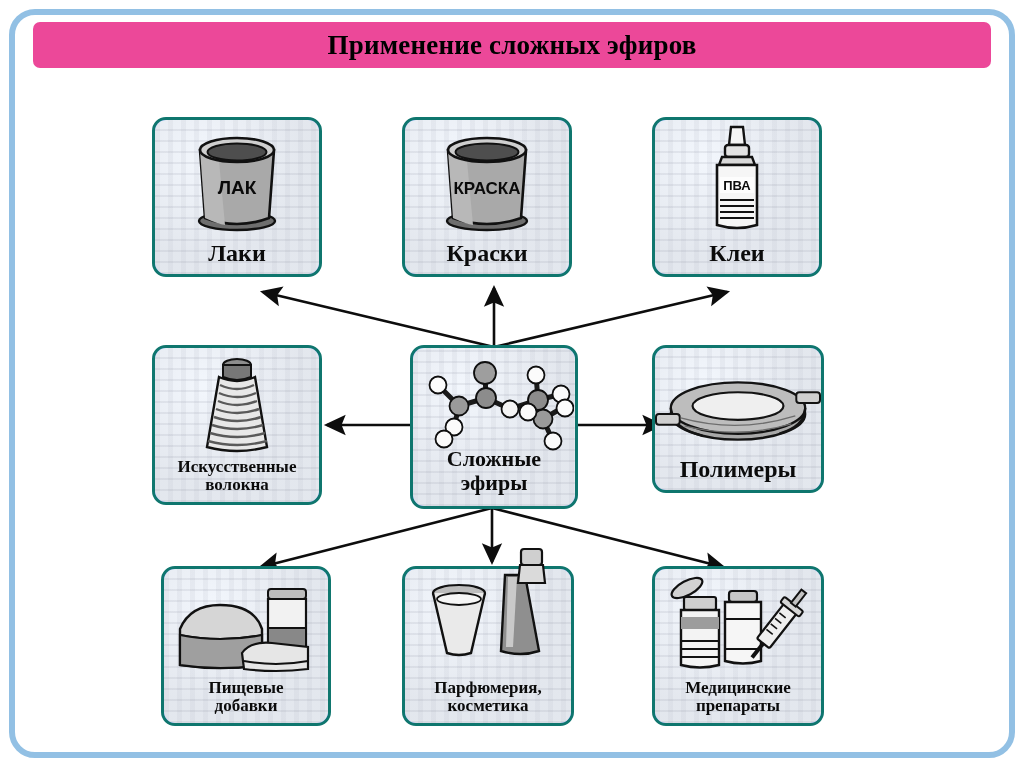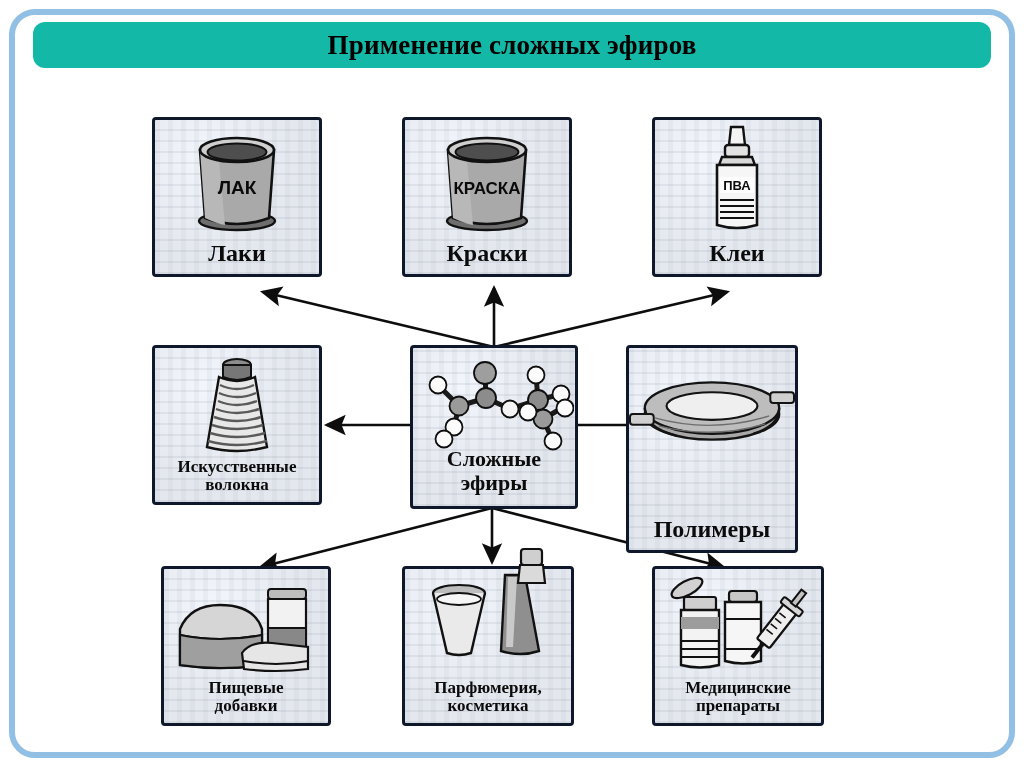--- a/index.html
+++ b/index.html
@@ -24,22 +24,22 @@
     border:6px solid #92c0e4;
     border-radius:26px;
     background:transparent;
     pointer-events:none;
   }
   
   #title-banner{
     position:absolute;
     left:33px;top:22px;
     width:958px;height:46px;
-    background:#14b8a6;
-    border-radius:12px;
+    background:#ec4899;
+    border-radius:7px;
     display:flex;align-items:center;justify-content:center;
   }
   #title-text{
     font-family:"Liberation Serif", serif;
     font-weight:bold;
     font-size:27px;
     color:#000000;
     letter-spacing:0.2px;
     white-space:nowrap;
   }
@@ -47,22 +47,22 @@
   
   #arrow-layer{
     position:absolute;left:0;top:0;width:1024px;height:767px;
     pointer-events:none;
   }
 
   
   .card{
     position:absolute;
     box-sizing:border-box;
-    border:3px solid #0f172a;
-    border-radius:4px;
+    border:3px solid #0f766e;
+    border-radius:14px;
     background:#3b82f6;
     overflow:hidden;
   }
   .paper-texture{
     position:absolute;left:0;top:0;right:0;bottom:0;
     background-color:#eeeeee;
     background-image:
       repeating-linear-gradient(0deg, rgba(150,150,160,0.16) 0px, rgba(150,150,160,0.16) 2px, rgba(255,255,255,0) 2px, rgba(255,255,255,0) 11px),
       repeating-linear-gradient(90deg, rgba(160,160,170,0.10) 0px, rgba(160,160,170,0.10) 5px, rgba(255,255,255,0) 5px, rgba(255,255,255,0) 13px),
       radial-gradient(circle at 30% 25%, rgba(255,255,255,0.85), rgba(235,235,238,0.2) 60%);
@@ -229,21 +229,21 @@
           <circle cx="114" cy="61" r="8.5" fill="#fbfbfb"></circle>
           <circle cx="151" cy="57" r="8.5" fill="#fbfbfb"></circle>
           <circle cx="139" cy="90" r="8.5" fill="#fbfbfb"></circle>
         </g>
       </svg>
     </div>
     <div class="card-label lbl-2">Сложные
 эфиры</div>
   </div>
 
-  <div class="card" id="box-polymers" style="left:626px;top:345px;width:172px;height:208px;">
+  <div class="card" id="box-polymers" style="left:652px;top:345px;width:172px;height:148px;">
     <div class="paper-texture"></div>
     <div class="card-art" style="height:112px;top:6px;">
       <svg width="168" height="104" viewBox="0 0 168 104">
         <g stroke="#131313" stroke-width="2.4" fill="#a8a8a8">
           <ellipse cx="84" cy="56" rx="68" ry="26"></ellipse>
         </g>
         <ellipse cx="84" cy="50" rx="68" ry="26" fill="#bdbdbd" stroke="#131313" stroke-width="2.4"></ellipse>
         <ellipse cx="84" cy="48" rx="46" ry="14" fill="#efefef" stroke="#131313" stroke-width="2.2"></ellipse>
         <path d="M16,50 Q16,70 48,78" fill="none" stroke="#131313" stroke-width="2.4"></path>
         <path d="M152,50 Q152,68 126,76" fill="none" stroke="#131313" stroke-width="2.4"></path>

